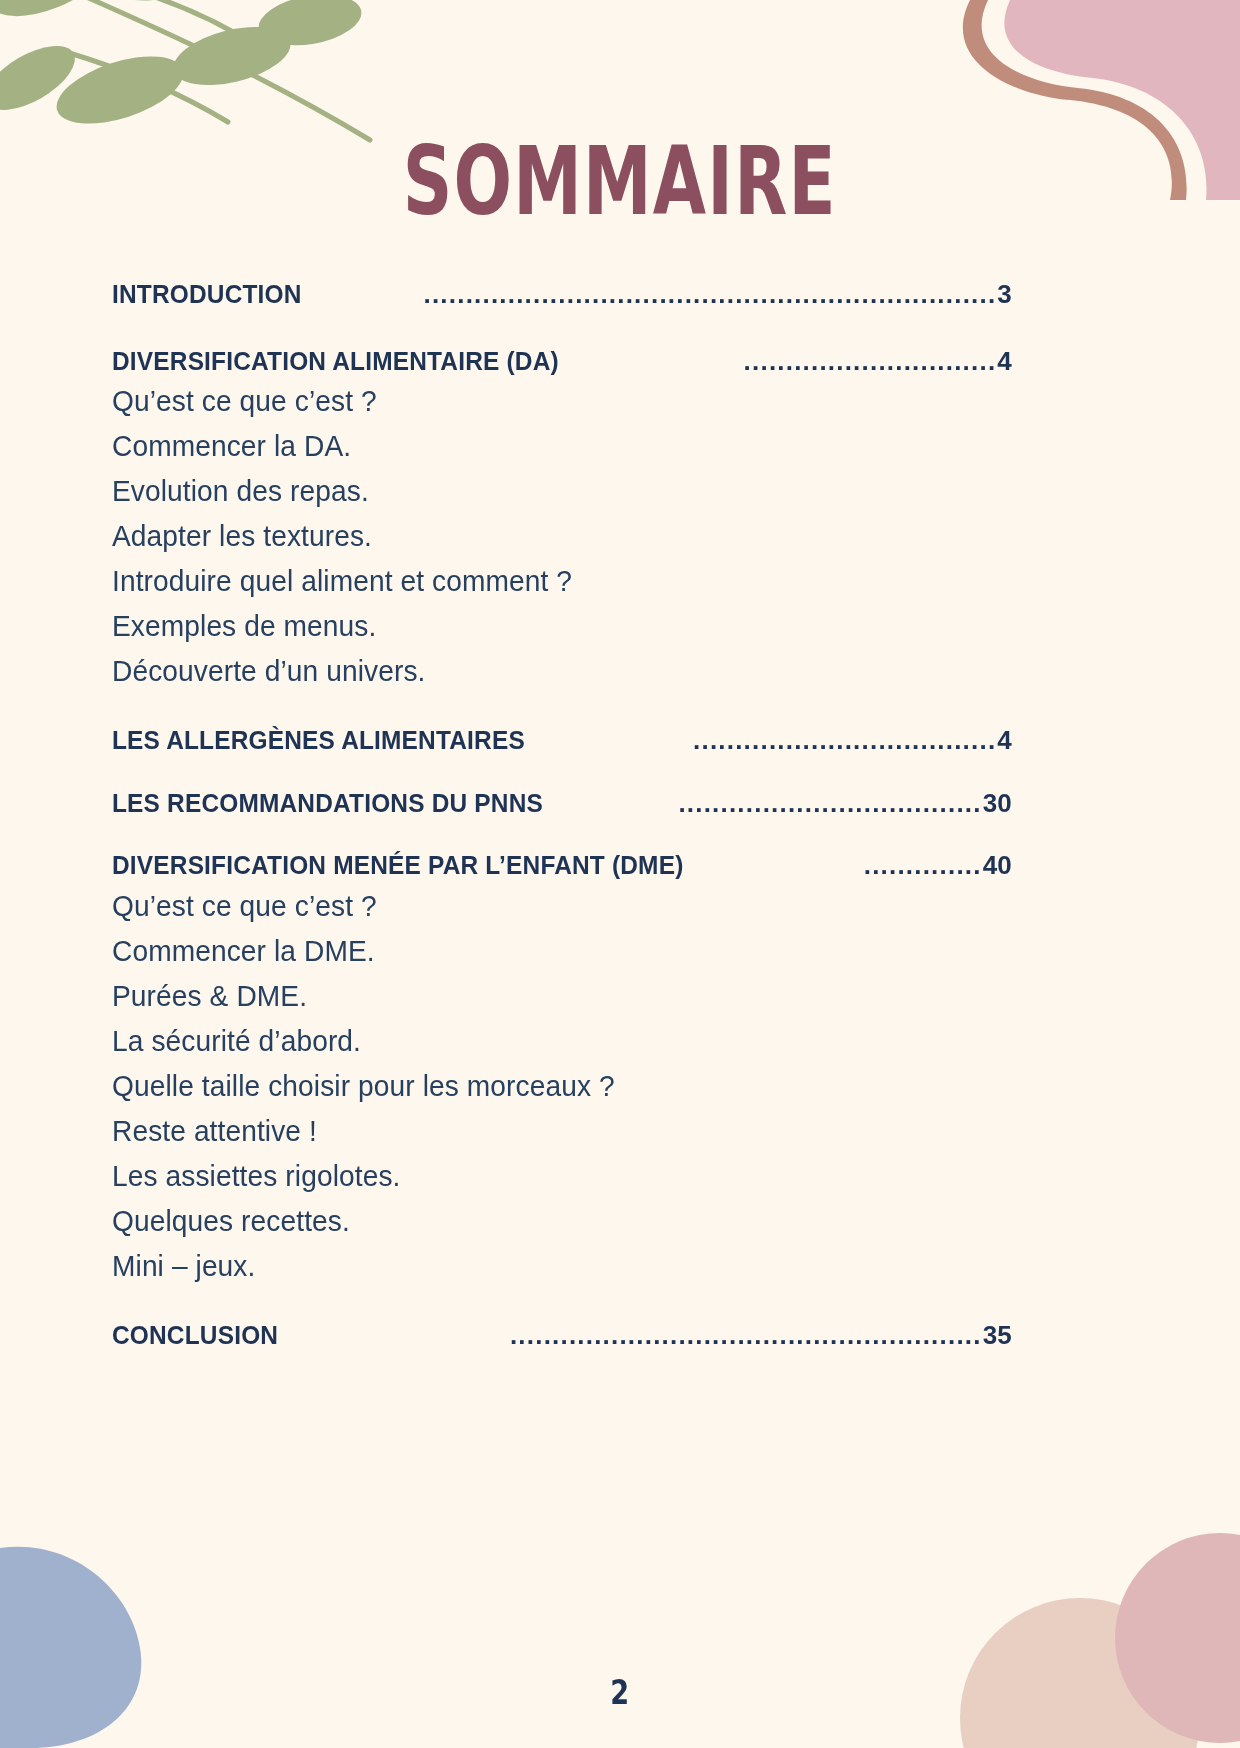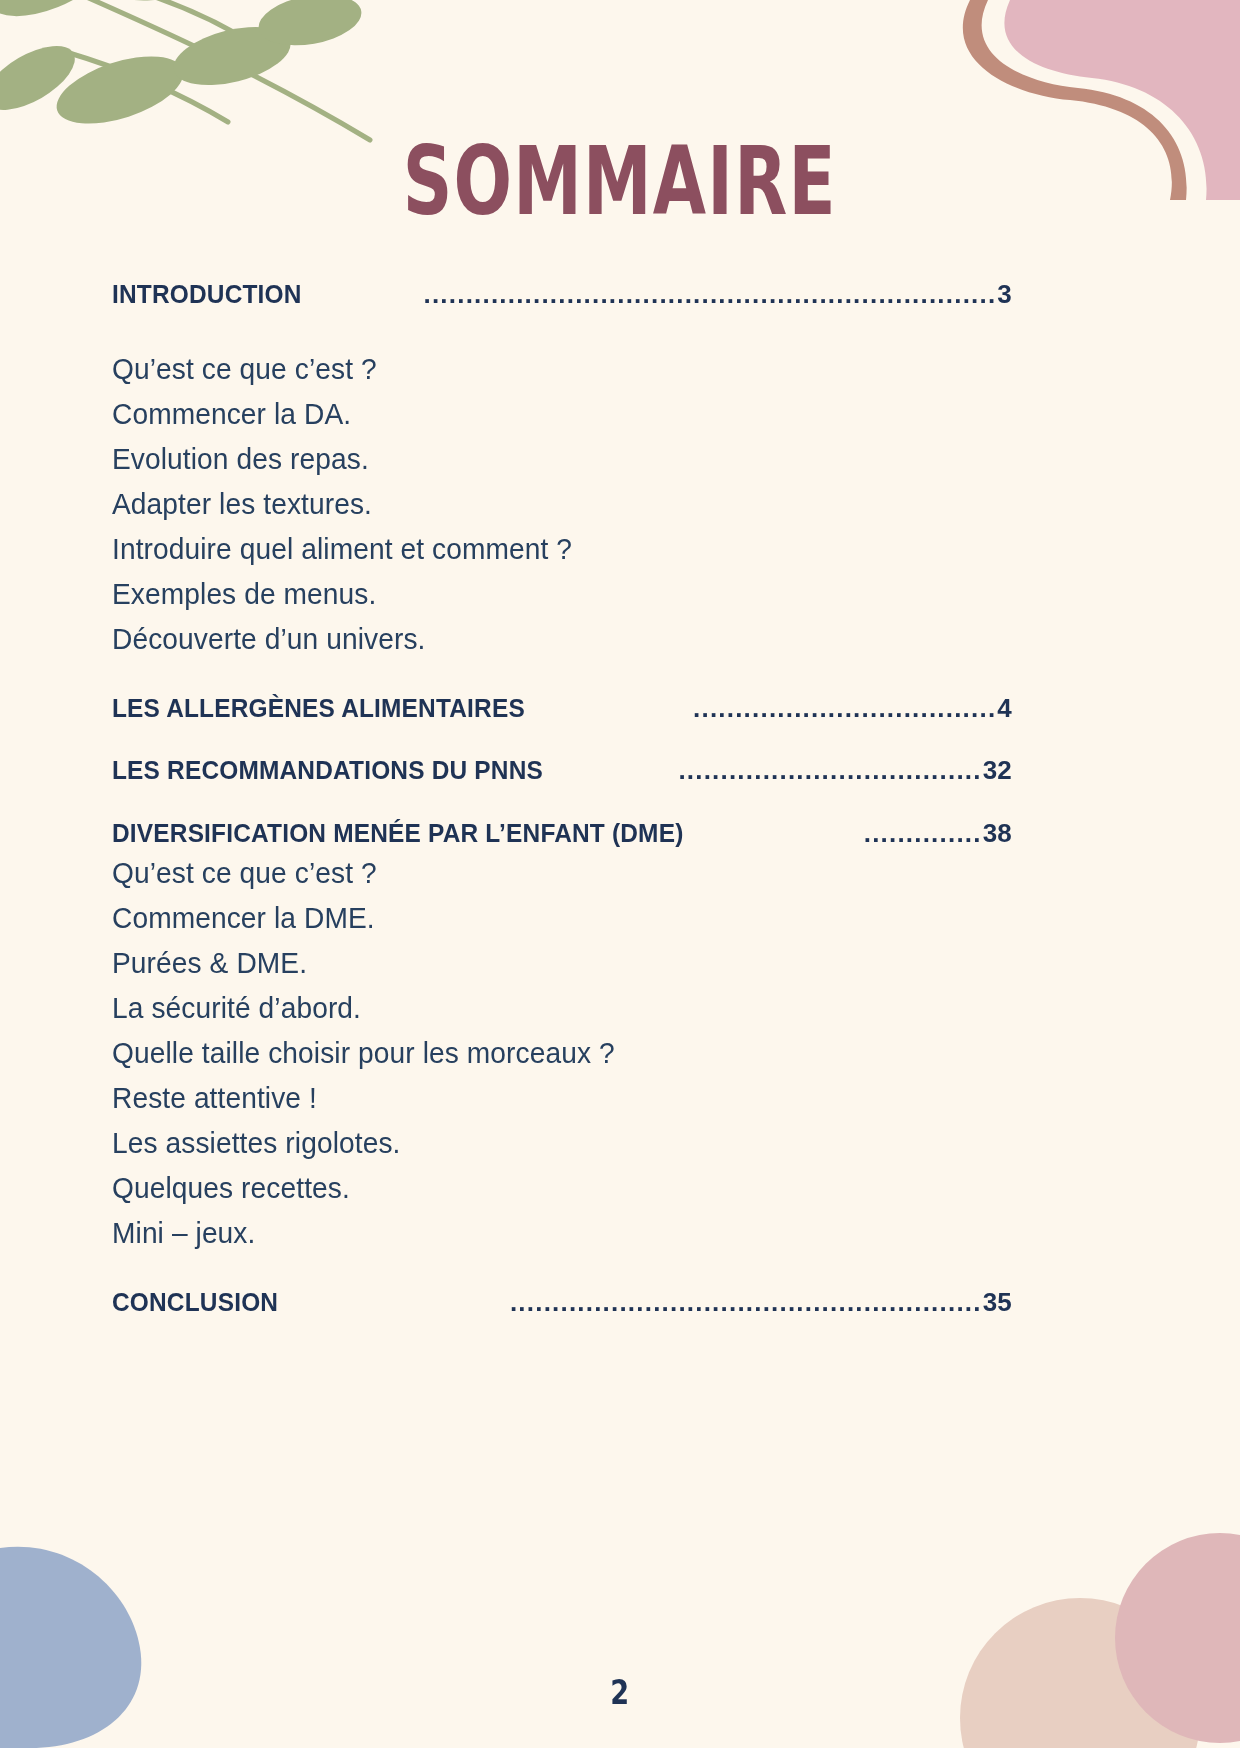--- a/index.html
+++ b/index.html
@@ -194,20 +194,25 @@
       <div class="sec-head">
         <span class="sec-title">INTRODUCTION</span>
         <span class="leader">....................................................................</span>
         <span class="sec-page">3</span>
       </div>
     </div>
 
     <div class="gap-lg"></div>
 
     <div class="section">
+      <div class="sec-head">
+        <span class="sec-title">DIVERSIFICATION ALIMENTAIRE (DA)</span>
+        <span class="leader">..............................</span>
+        <span class="sec-page">4</span>
+      </div>
       <ul class="sub-list">
         <li>Qu’est ce que c’est ?</li>
         <li>Commencer la DA.</li>
         <li>Evolution des repas.</li>
         <li>Adapter les textures.</li>
         <li>Introduire quel aliment et comment ?</li>
         <li>Exemples de menus.</li>
         <li>Découverte d’un univers.</li>
       </ul>
     </div>
@@ -221,31 +226,31 @@
         <span class="sec-page">4</span>
       </div>
     </div>
 
     <div class="gap-md"></div>
 
     <div class="section">
       <div class="sec-head">
         <span class="sec-title">LES RECOMMANDATIONS DU PNNS</span>
         <span class="leader">....................................</span>
-        <span class="sec-page">32</span>
+        <span class="sec-page">30</span>
       </div>
     </div>
 
     <div class="gap-md"></div>
 
     <div class="section">
       <div class="sec-head">
         <span class="sec-title">DIVERSIFICATION MENÉE PAR L’ENFANT (DME)</span>
         <span class="leader">..............</span>
-        <span class="sec-page">38</span>
+        <span class="sec-page">40</span>
       </div>
       <ul class="sub-list">
         <li>Qu’est ce que c’est ?</li>
         <li>Commencer la DME.</li>
         <li>Purées &amp; DME.</li>
         <li>La sécurité d’abord.</li>
         <li>Quelle taille choisir pour les morceaux ?</li>
         <li>Reste attentive !</li>
         <li>Les assiettes rigolotes.</li>
         <li>Quelques recettes.</li>

